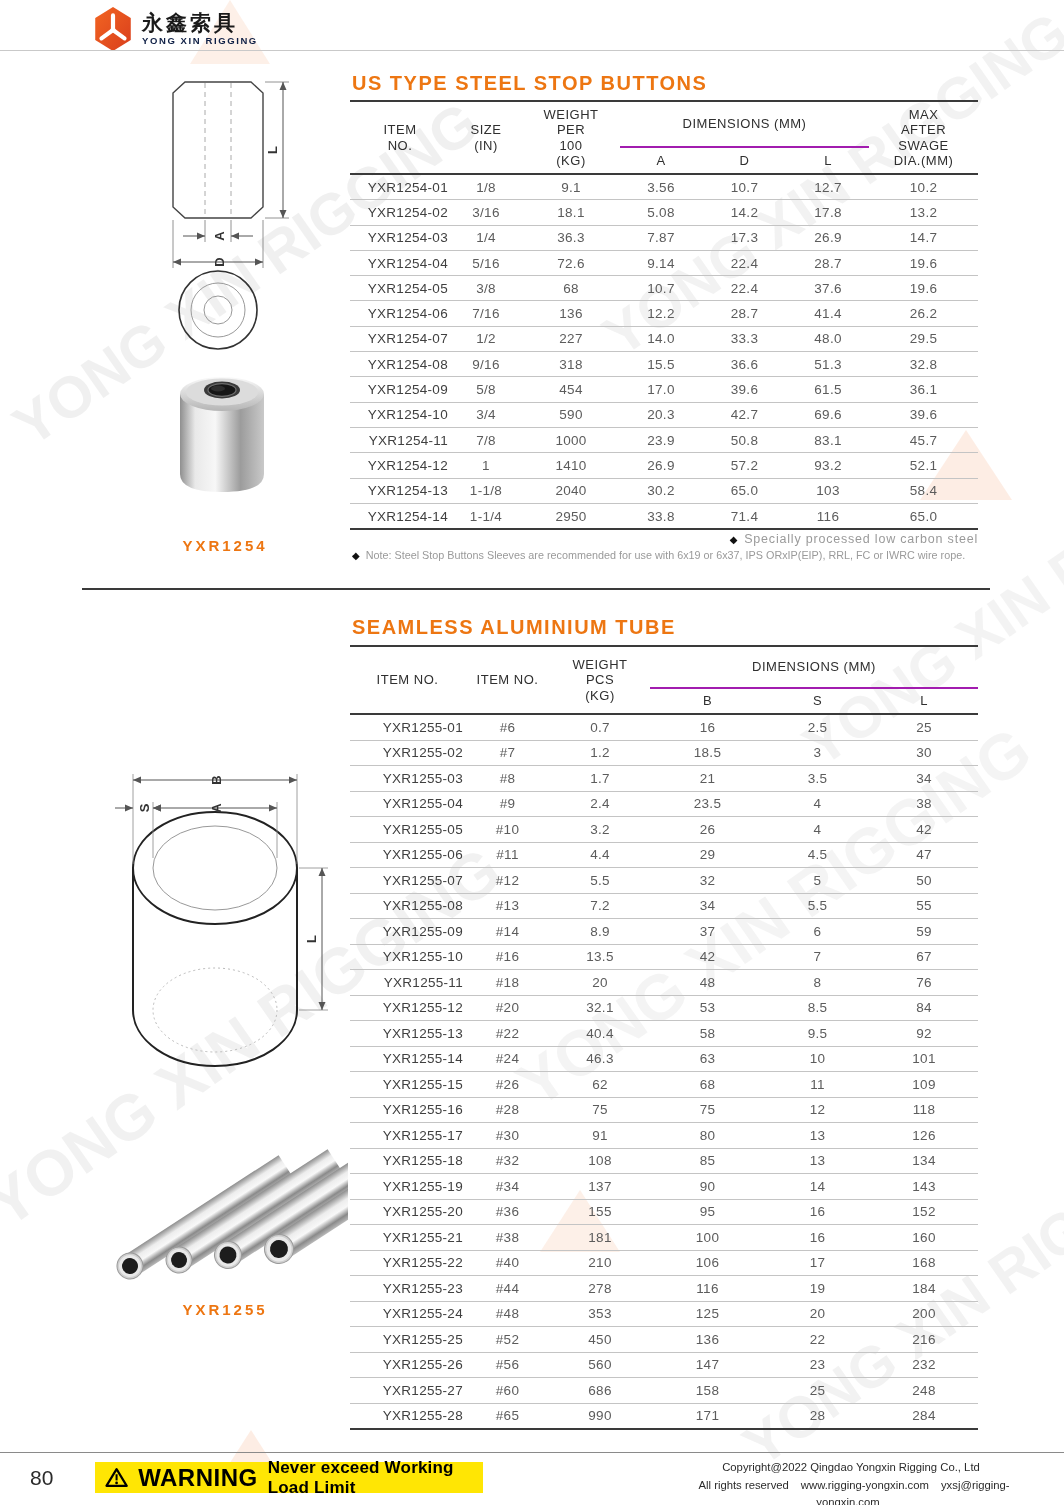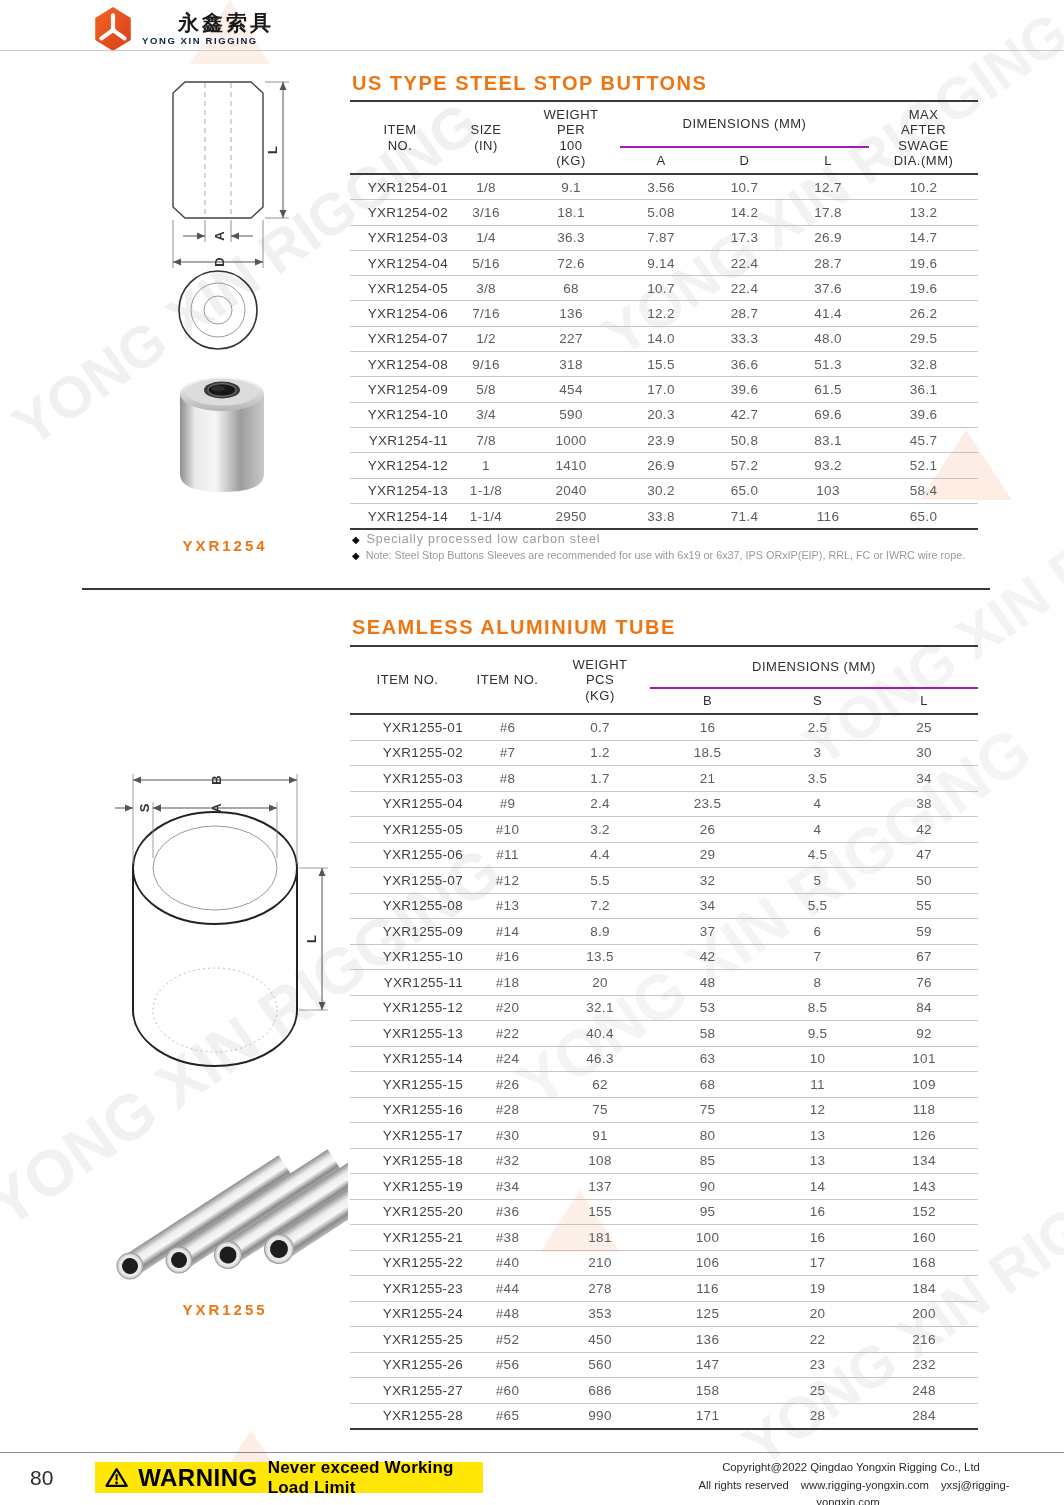--- a/index.html
+++ b/index.html
@@ -8,21 +8,21 @@
     font-family:"Liberation Sans","DejaVu Sans",sans-serif;color:#333;
     overflow:hidden;margin:0 auto;
   }
   
   .wm{position:absolute;z-index:0;pointer-events:none;white-space:nowrap;font-weight:bold;}
   .wm-tri{position:absolute;z-index:0;width:0;height:0;pointer-events:none;}
   .content{position:absolute;inset:0;z-index:1;}
 
   
   .logo{position:absolute;left:92px;top:6px;display:flex;align-items:center;gap:8px;}
-  .logo-text .cn{font-size:21px;font-weight:bold;color:#1a1a1a;letter-spacing:3px;line-height:1.05;margin-left:36px;}
+  .logo-text .cn{font-size:21px;font-weight:bold;color:#1a1a1a;letter-spacing:3px;line-height:1.05;}
   .logo-text .en{font-size:9.5px;font-weight:bold;color:#0e1f45;letter-spacing:1.6px;}
   .header-rule{position:absolute;left:0;top:50px;width:100%;height:1px;background:#c9c9c9;}
 
   
   .sec-title{position:absolute;font-size:20px;font-weight:bold;letter-spacing:1.5px;color:#ED7612;}
   #t1-title{left:352px;top:72px;}
   #t2-title{left:352px;top:616px;}
 
   
   table.spec{border-collapse:collapse;table-layout:fixed;position:absolute;
@@ -42,21 +42,21 @@
     border-top:1px solid #c4c4c4;letter-spacing:.3px;
   }
   #table2 tbody td{height:24.5px;}
   table.spec tbody tr:first-child td{border-top:none;}
   table.spec tbody td.c-item{text-align:right;padding-left:6px;color:#404040;font-weight:400;}
 
   
   .notes{position:absolute;left:352px;top:531px;width:626px;}
   .note{color:#9a9a9a;line-height:1.35;}
   .note .bullet{color:#111;margin-right:6px;font-size:10px;}
-  .note1{font-size:12.5px;letter-spacing:.8px;}
+  .note1{font-size:12.5px;letter-spacing:.8px;text-align:right;}
   .note2{font-size:10.8px;}
 
   .divider{position:absolute;left:82px;top:588px;width:908px;height:2px;background:#3a3a3a;}
 
   
   .fig{position:absolute;}
   .fig-label{position:absolute;font-size:15px;font-weight:bold;color:#ED7612;letter-spacing:3px;text-align:center;width:160px;}
   #label1{left:145px;top:537px;}
   #label2{left:145px;top:1301px;}
 

